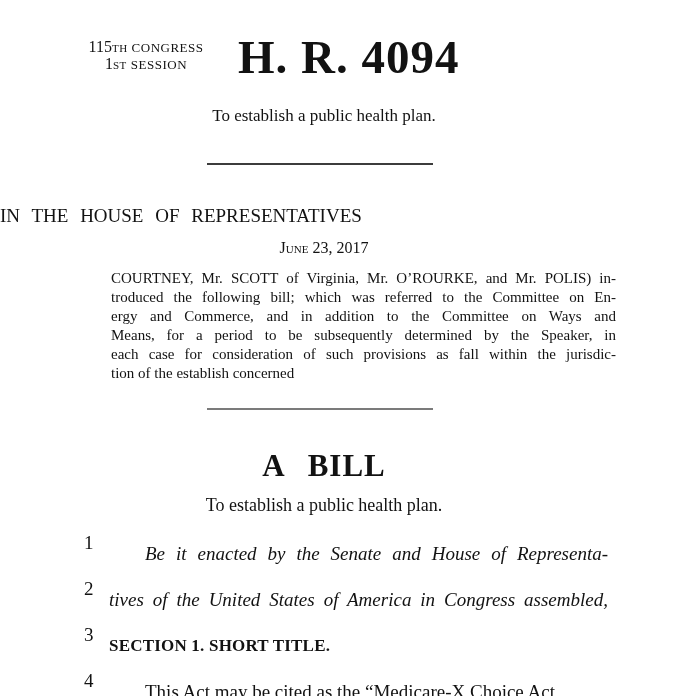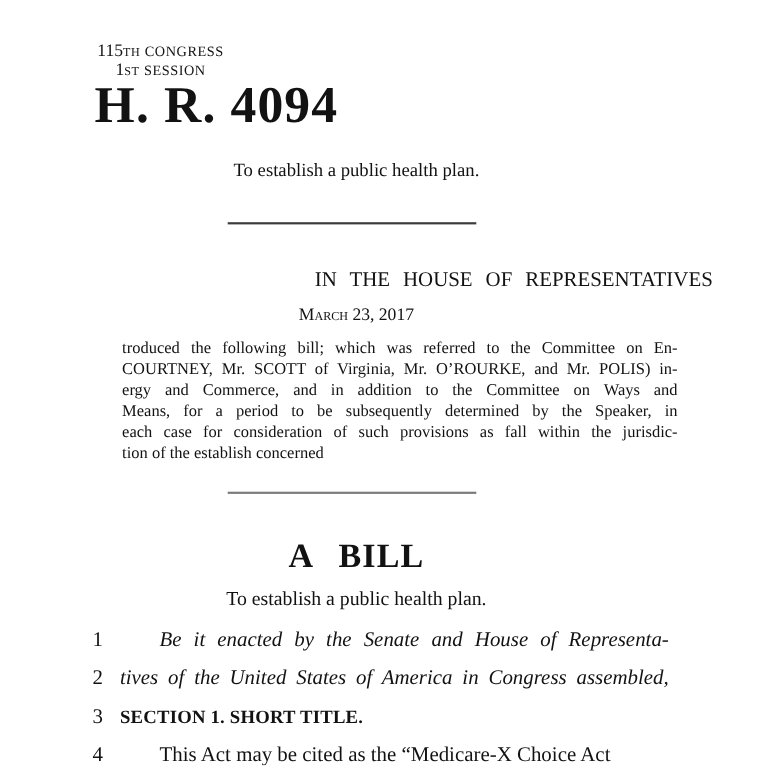--- a/index.html
+++ b/index.html
@@ -9,51 +9,51 @@
     background: #ffffff;
     color: #121212;
     font-family: "Liberation Serif", "DejaVu Serif", serif;
     position: relative;
     overflow: hidden;
     box-sizing: border-box;
     padding-top: 34px;
   }
 
   
-  .header-row { display: flex; align-items: flex-start; margin-left: 70px; flex-direction: column; }
+  .header-row { display: flex; align-items: flex-start; margin-left: 70px; }
   .congress-block { width: 152px; text-align: center; padding-top: 5px; white-space: nowrap; line-height: 16px; }
   .congress-num { font-size: 16px; }
   .congress-ord { font-size: 11px; letter-spacing: 0.5px; }
   .congress-word { font-size: 13px; letter-spacing: 0.5px; }
   .bill-number { font-size: 47px; font-weight: bold; margin-left: 16px; line-height: 46px; letter-spacing: 1px; }
 
   
   .center-zone { width: 648px; }
   .purpose-1 { text-align: center; font-size: 17px; margin-top: 26px; line-height: 20px; }
   .rule { width: 226px; height: 2px; margin-left: 207px; }
   .rule-1 { background: #3c3c3c; margin-top: 37px; }
   .rule-2 { background: #7b7b7b; margin-top: 25px; }
-  .house-heading { text-align: right; font-size: 19px; word-spacing: 7px; margin-top: 40px; line-height: 22px; }
+  .house-heading { text-align: left; font-size: 19px; word-spacing: 7px; margin-top: 40px; line-height: 22px; }
   .intro-date { text-align: center; font-variant: small-caps; font-size: 16px; margin-top: 12px; line-height: 18px; }
 
   
   .sponsor { margin: 12px 0 0 78px; width: 538px; font-size: 15px; line-height: 19px; }
   .sponsor-line { text-align: justify; text-align-last: justify; }
   .sponsor-line.last { text-align-last: left; }
   .sponsor-line:not(.first) { padding-left: 33px; }
 
   
   .bill-title { text-align: center; font-size: 31px; font-weight: bold; letter-spacing: 1px; word-spacing: 15px; margin-top: 39px; line-height: 33px; }
   .purpose-2 { text-align: center; font-size: 18px; margin-top: 13px; line-height: 21px; }
 
   
   .body-block { margin: 15px 0 0 84px; width: 524px; font-size: 19px; }
   .body-line { display: flex; line-height: 23px; margin-bottom: 12px; }
   .body-line .num { width: 14px; flex: none; }
-  .body-line .text { flex: 1; margin-left: 11px; }
+  .body-line .text { flex: 1; margin-left: 11px; margin-top: 11px; }
   .f-italic .text { font-style: italic; }
   .f-bold .text { font-weight: bold; font-size: 17px; letter-spacing: 0.2px; }
   .f-indent .text { text-indent: 36px; }
   .f-justify .text { text-align: justify; text-align-last: justify; }
 </style>
 </head>
 <body>
 
 <div class="page">
 
@@ -62,26 +62,26 @@
       <div><span class="congress-num">115</span><span class="congress-ord">TH</span>&nbsp;<span class="congress-word">CONGRESS</span></div>
       <div><span class="congress-num">1</span><span class="congress-ord">ST</span>&nbsp;<span class="congress-word">SESSION</span></div>
     </div>
     <div class="bill-number">H. R. 4094</div>
   </div>
 
   <div class="center-zone">
     <div class="purpose-1">To establish a public health plan.</div>
     <div class="rule rule-1"></div>
     <div class="house-heading">IN THE HOUSE OF REPRESENTATIVES</div>
-    <div class="intro-date">March 23, 2017</div>
+    <div class="intro-date">June 23, 2017</div>
   </div>
 
   <div class="sponsor">
+      <div class="sponsor-line">COURTNEY, Mr. SCOTT of Virginia, Mr. O’ROURKE, and Mr. POLIS) in-</div>
       <div class="sponsor-line">troduced the following bill; which was referred to the Committee on En-</div>
-      <div class="sponsor-line">COURTNEY, Mr. SCOTT of Virginia, Mr. O’ROURKE, and Mr. POLIS) in-</div>
       <div class="sponsor-line">ergy and Commerce, and in addition to the Committee on Ways and</div>
       <div class="sponsor-line">Means, for a period to be subsequently determined by the Speaker, in</div>
       <div class="sponsor-line">each case for consideration of such provisions as fall within the jurisdic-</div>
       <div class="sponsor-line last">tion of the establish concerned</div>
     </div>
 
   <div class="center-zone">
     <div class="rule rule-2"></div>
     <div class="bill-title">A BILL</div>
     <div class="purpose-2">To establish a public health plan.</div>

